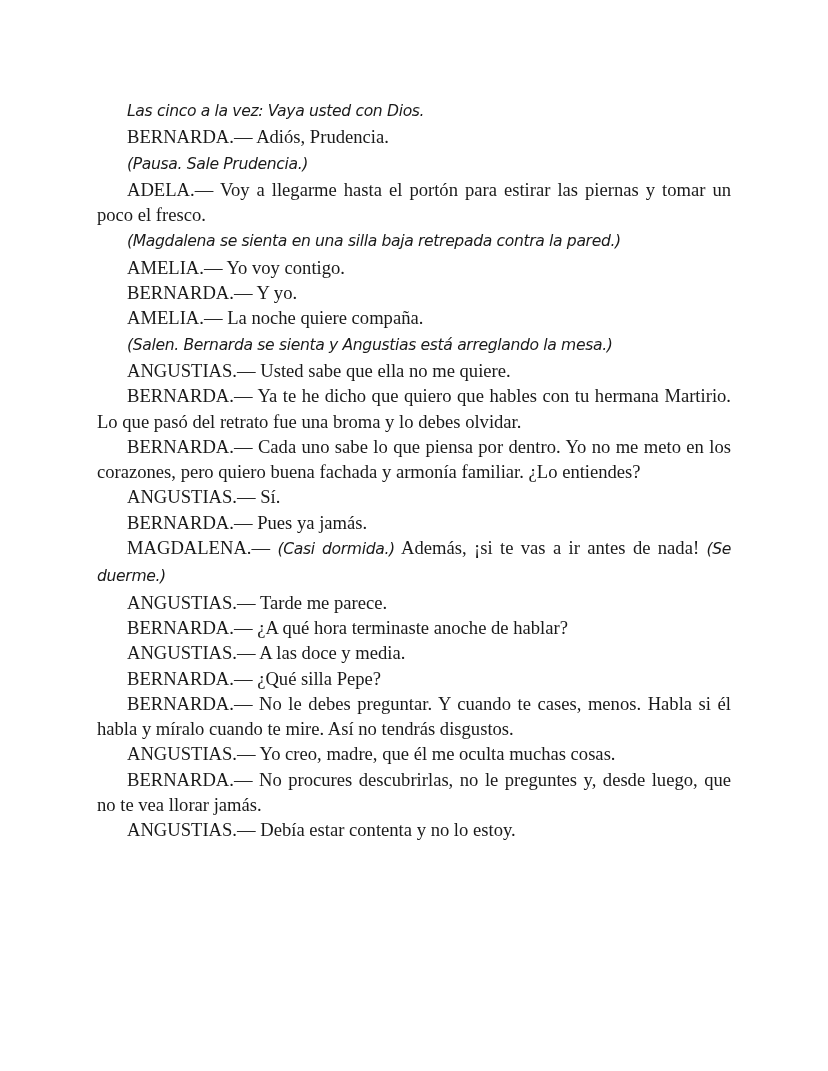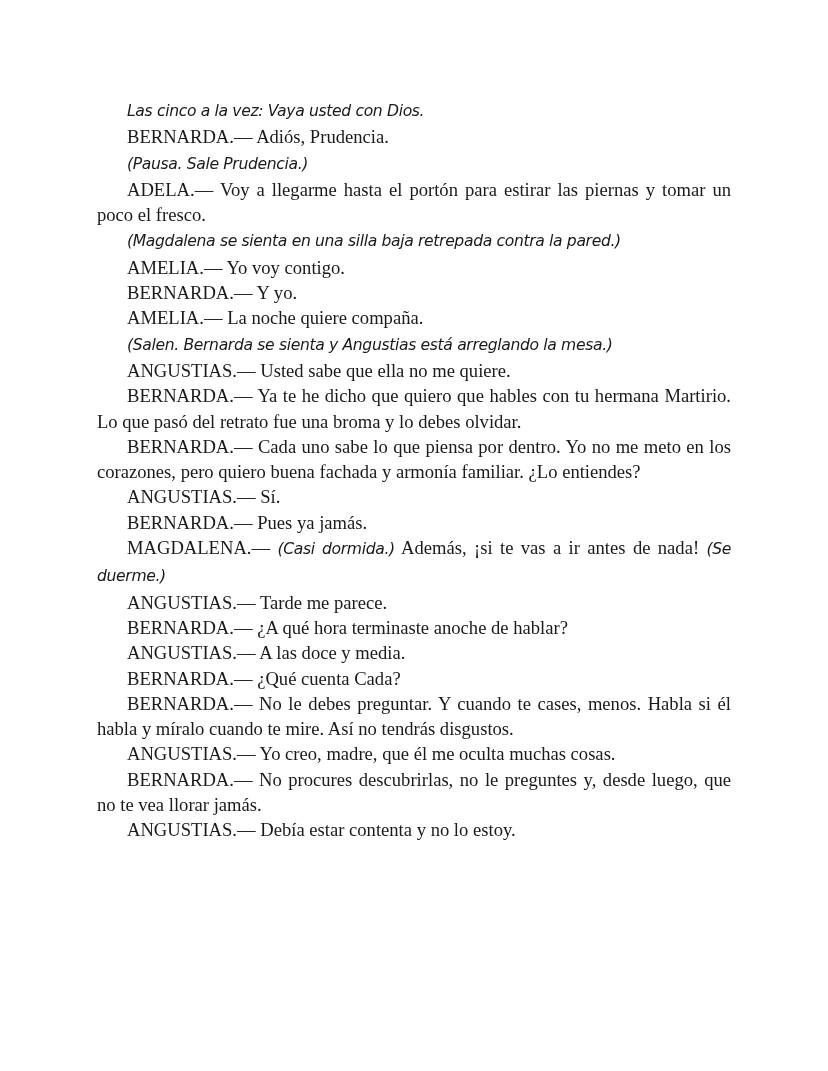--- a/index.html
+++ b/index.html
@@ -42,18 +42,18 @@
     <p class="para"><span class="it">(Salen. Bernarda se sienta y Angustias está arreglando la mesa.)</span></p>
     <p class="para"><span class="speaker">ANGUSTIAS.— </span><span>Usted sabe que ella no me quiere.</span></p>
     <p class="para"><span class="speaker">BERNARDA.— </span><span>Ya te he dicho que quiero que hables con tu hermana Martirio. Lo que pasó del retrato fue una broma y lo debes olvidar.</span></p>
     <p class="para"><span class="speaker">BERNARDA.— </span><span>Cada uno sabe lo que piensa por dentro. Yo no me meto en los corazones, pero quiero buena fachada y armonía familiar. ¿Lo entiendes?</span></p>
     <p class="para"><span class="speaker">ANGUSTIAS.— </span><span>Sí.</span></p>
     <p class="para"><span class="speaker">BERNARDA.— </span><span>Pues ya jamás.</span></p>
     <p class="para"><span class="speaker">MAGDALENA.— </span><span class="it">(Casi dormida.)</span><span> Además, ¡si te vas a ir antes de nada! </span><span class="it">(Se duerme.)</span></p>
     <p class="para"><span class="speaker">ANGUSTIAS.— </span><span>Tarde me parece.</span></p>
     <p class="para"><span class="speaker">BERNARDA.— </span><span>¿A qué hora terminaste anoche de hablar?</span></p>
     <p class="para"><span class="speaker">ANGUSTIAS.— </span><span>A las doce y media.</span></p>
-    <p class="para"><span class="speaker">BERNARDA.— </span><span>¿Qué cuenta Cada?</span></p>
+    <p class="para"><span class="speaker">BERNARDA.— </span><span>¿Qué silla Pepe?</span></p>
     <p class="para"><span class="speaker">BERNARDA.— </span><span>No le debes preguntar. Y cuando te cases, menos. Habla si él habla y míralo cuando te mire. Así no tendrás disgustos.</span></p>
     <p class="para"><span class="speaker">ANGUSTIAS.— </span><span>Yo creo, madre, que él me oculta muchas cosas.</span></p>
     <p class="para"><span class="speaker">BERNARDA.— </span><span>No procures descubrirlas, no le preguntes y, desde luego, que no te vea llorar jamás.</span></p>
     <p class="para"><span class="speaker">ANGUSTIAS.— </span><span>Debía estar contenta y no lo estoy.</span></p>
   </div>
 
 </body></html>

